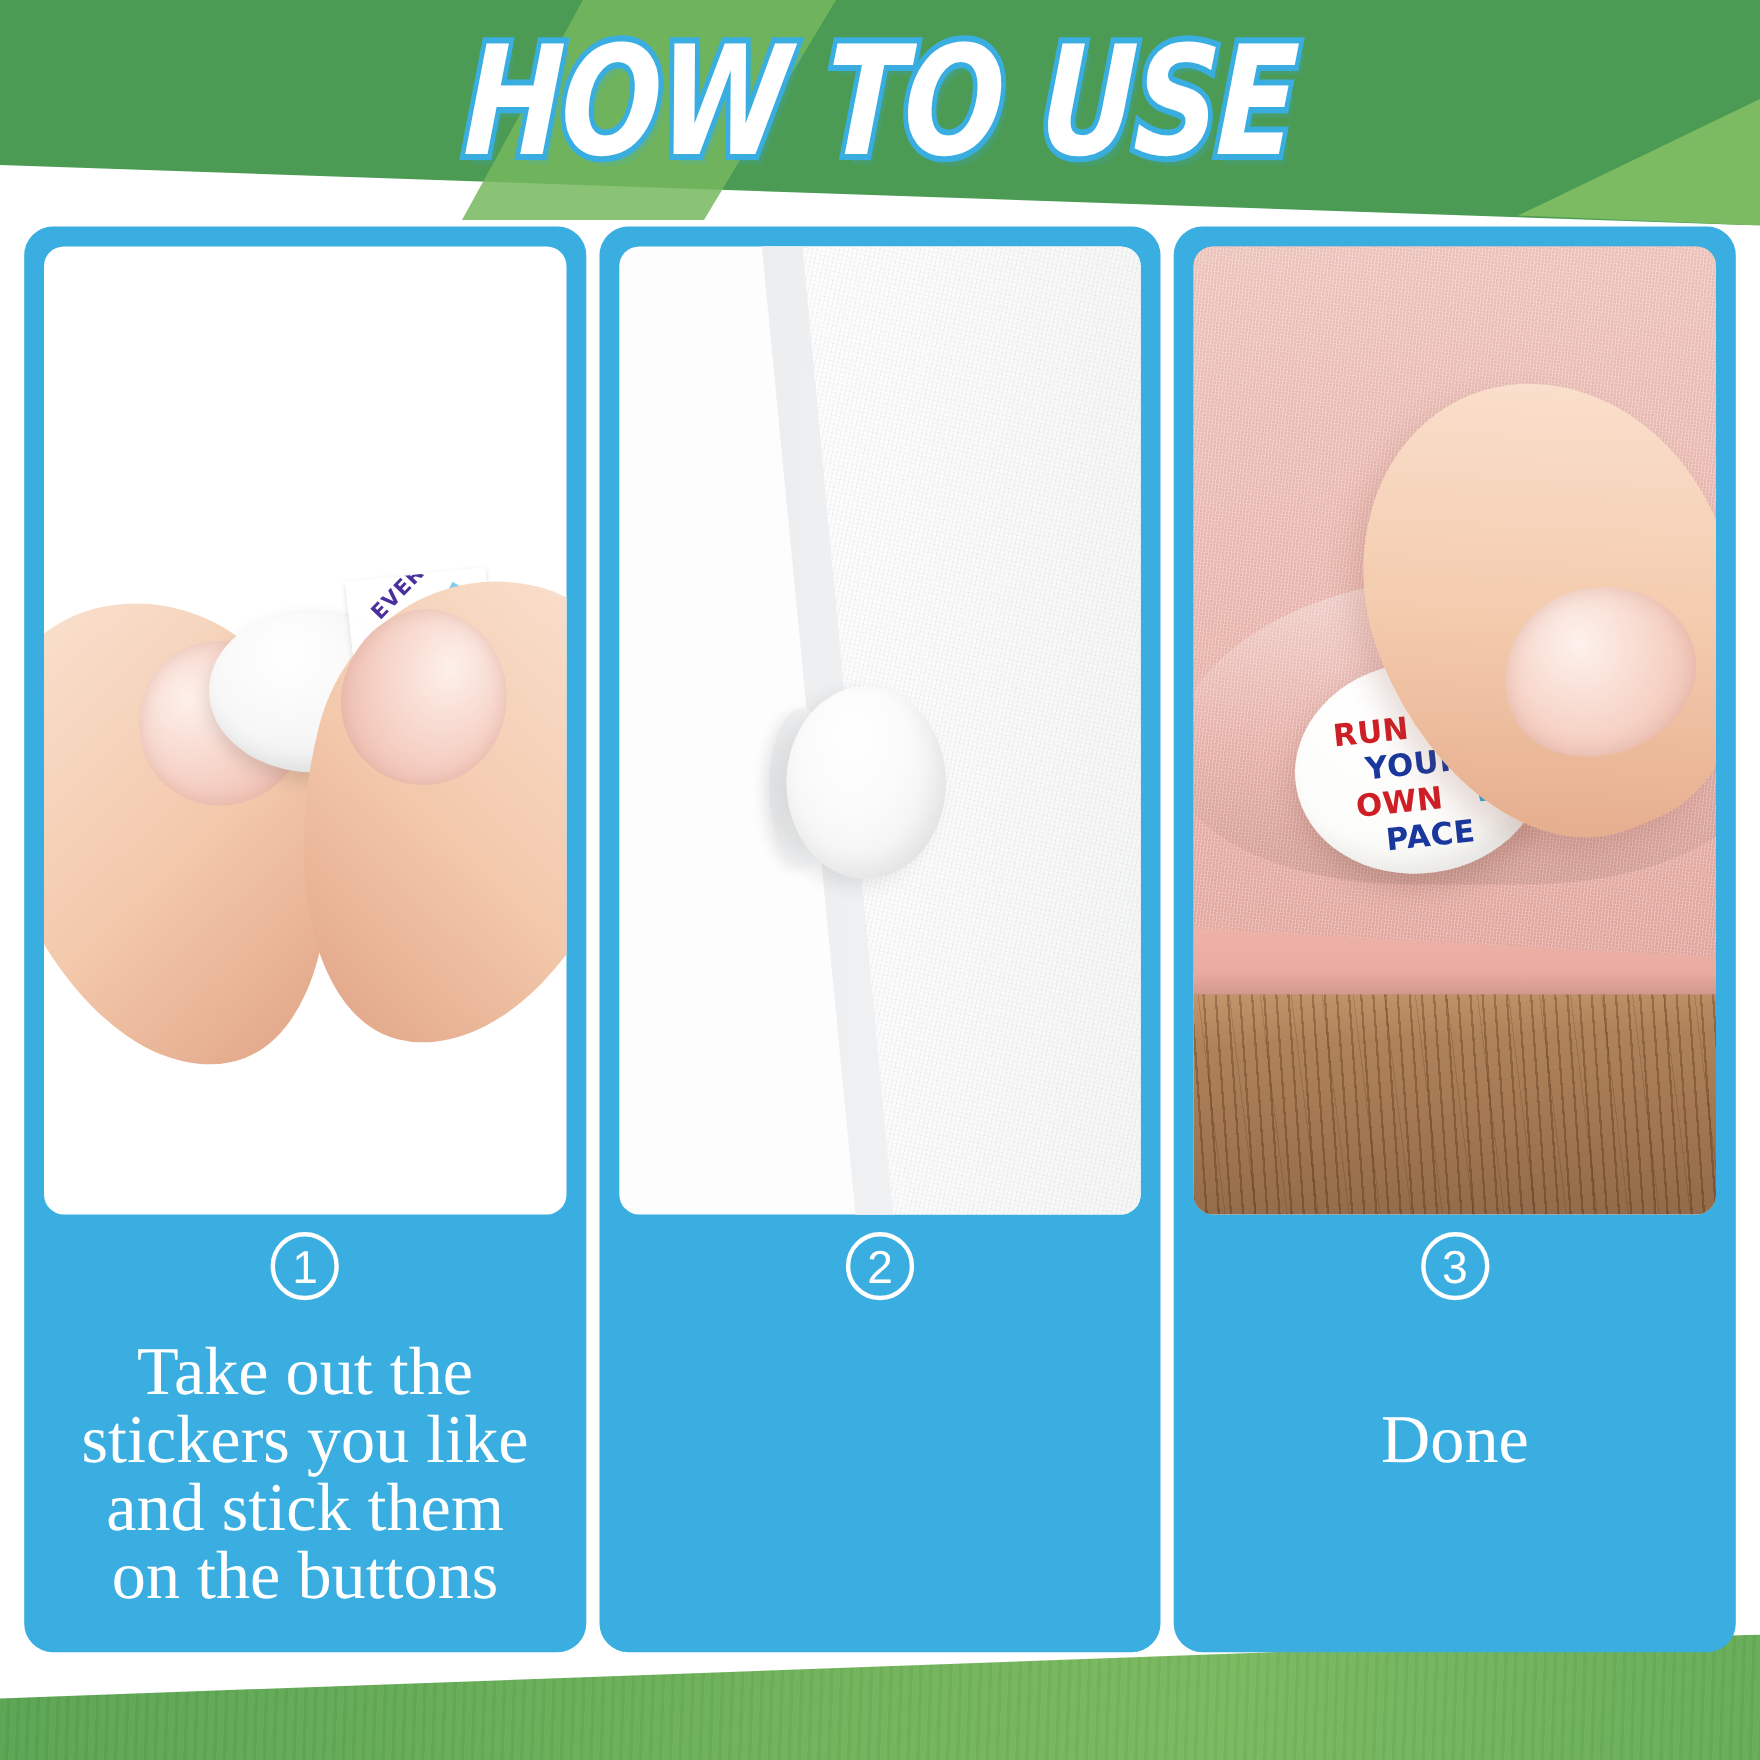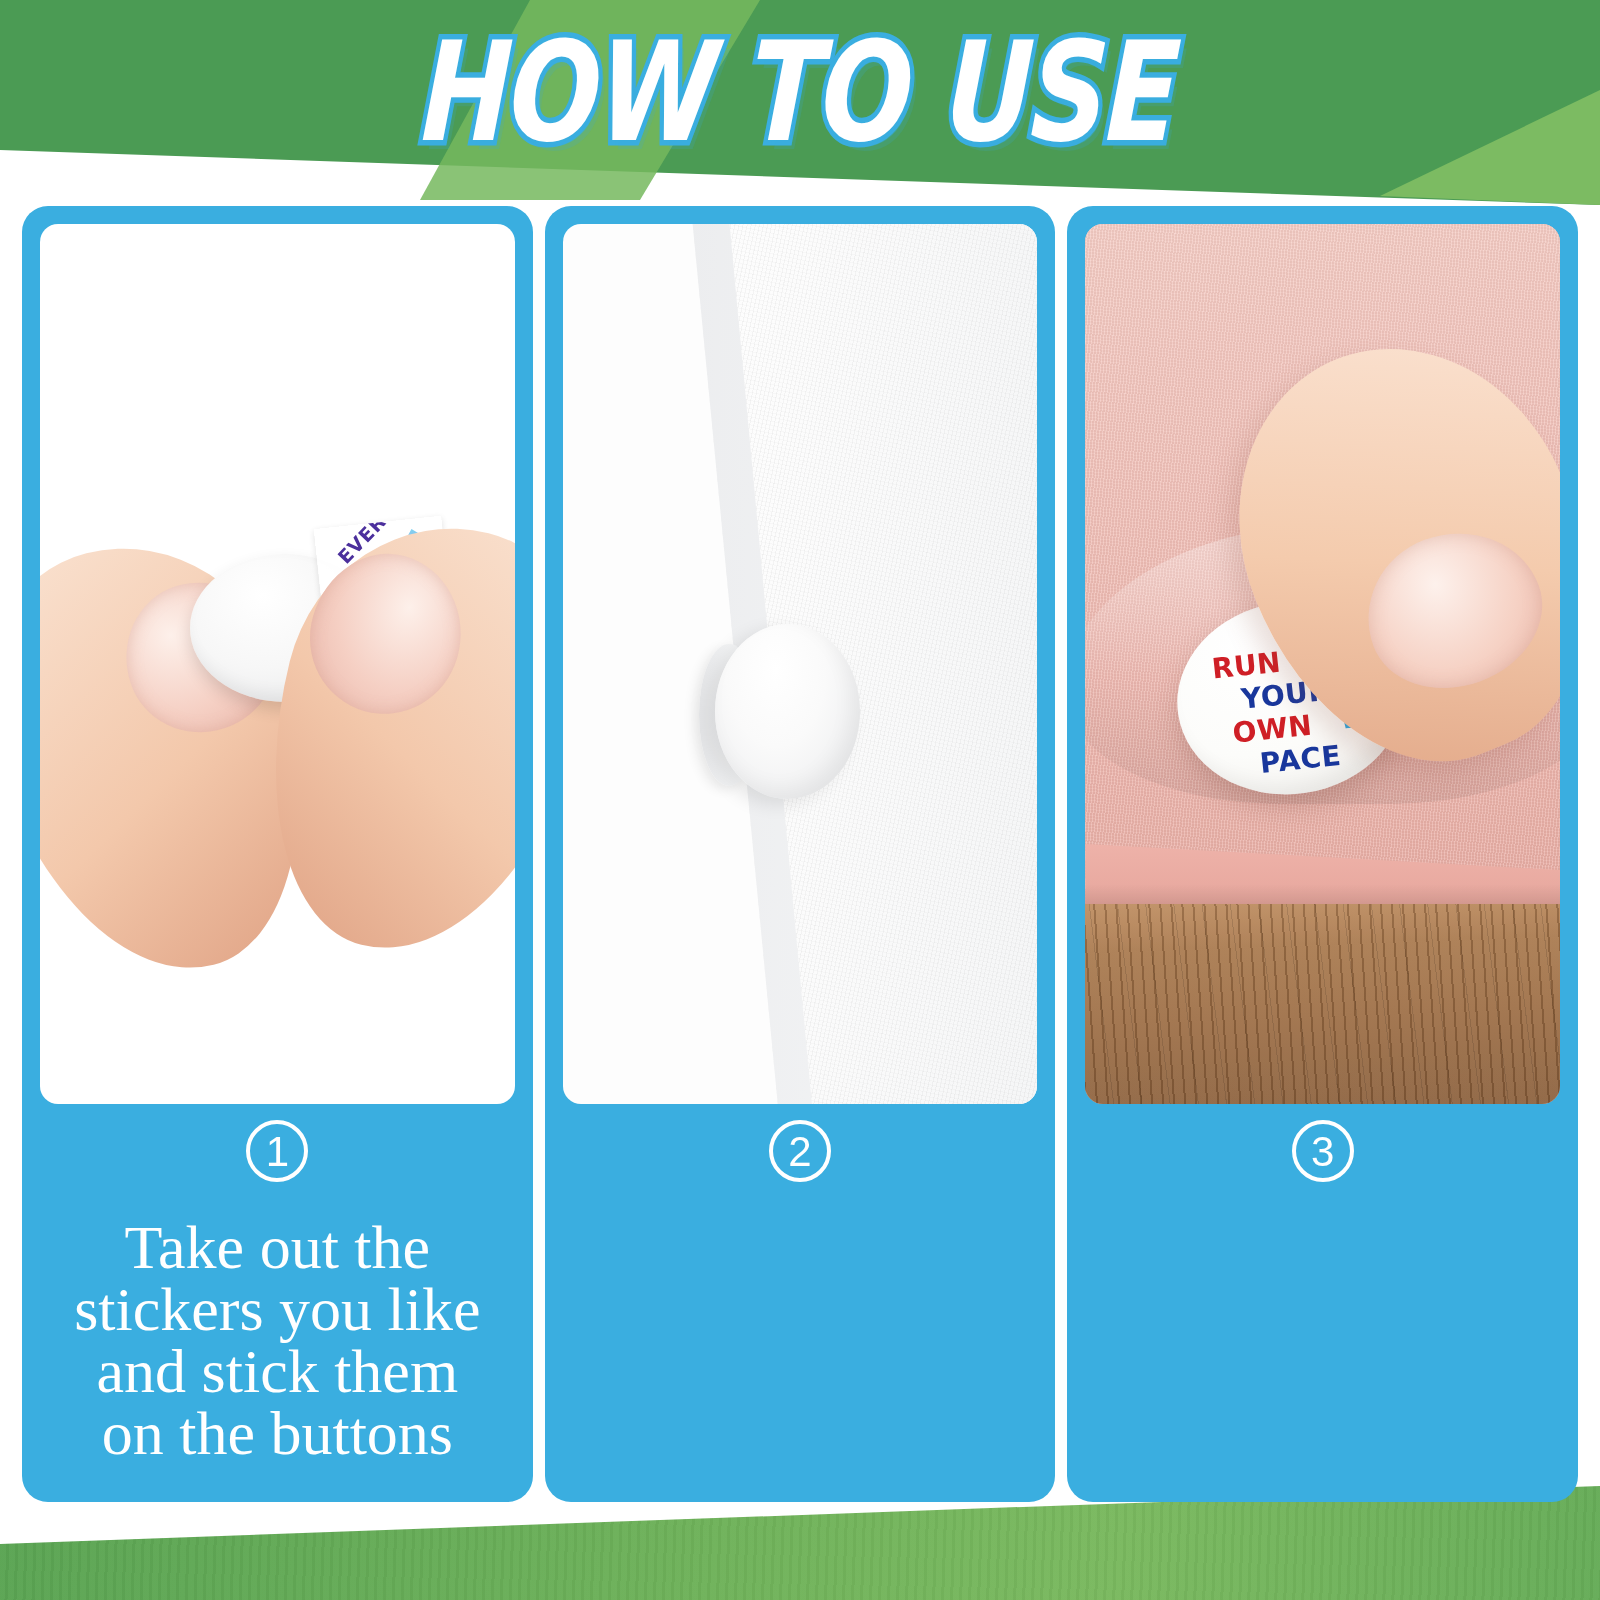--- a/index.html
+++ b/index.html
@@ -425,16 +425,17 @@
             <div class="pace-l1">RUN</div>
             <div class="pace-l2">YOUR</div>
             <div class="pace-l3">OWN</div>
             <div class="pace-l4">PACE</div>
           </div>
         </div>
         <div class="p3-finger"></div>
         <div class="p3-nail"></div>
       </div>
       <div class="step-num">3</div>
+      <div class="step-caption">Done</div>
     </div>
 
   </div>
 </div>
 
 </body></html>

